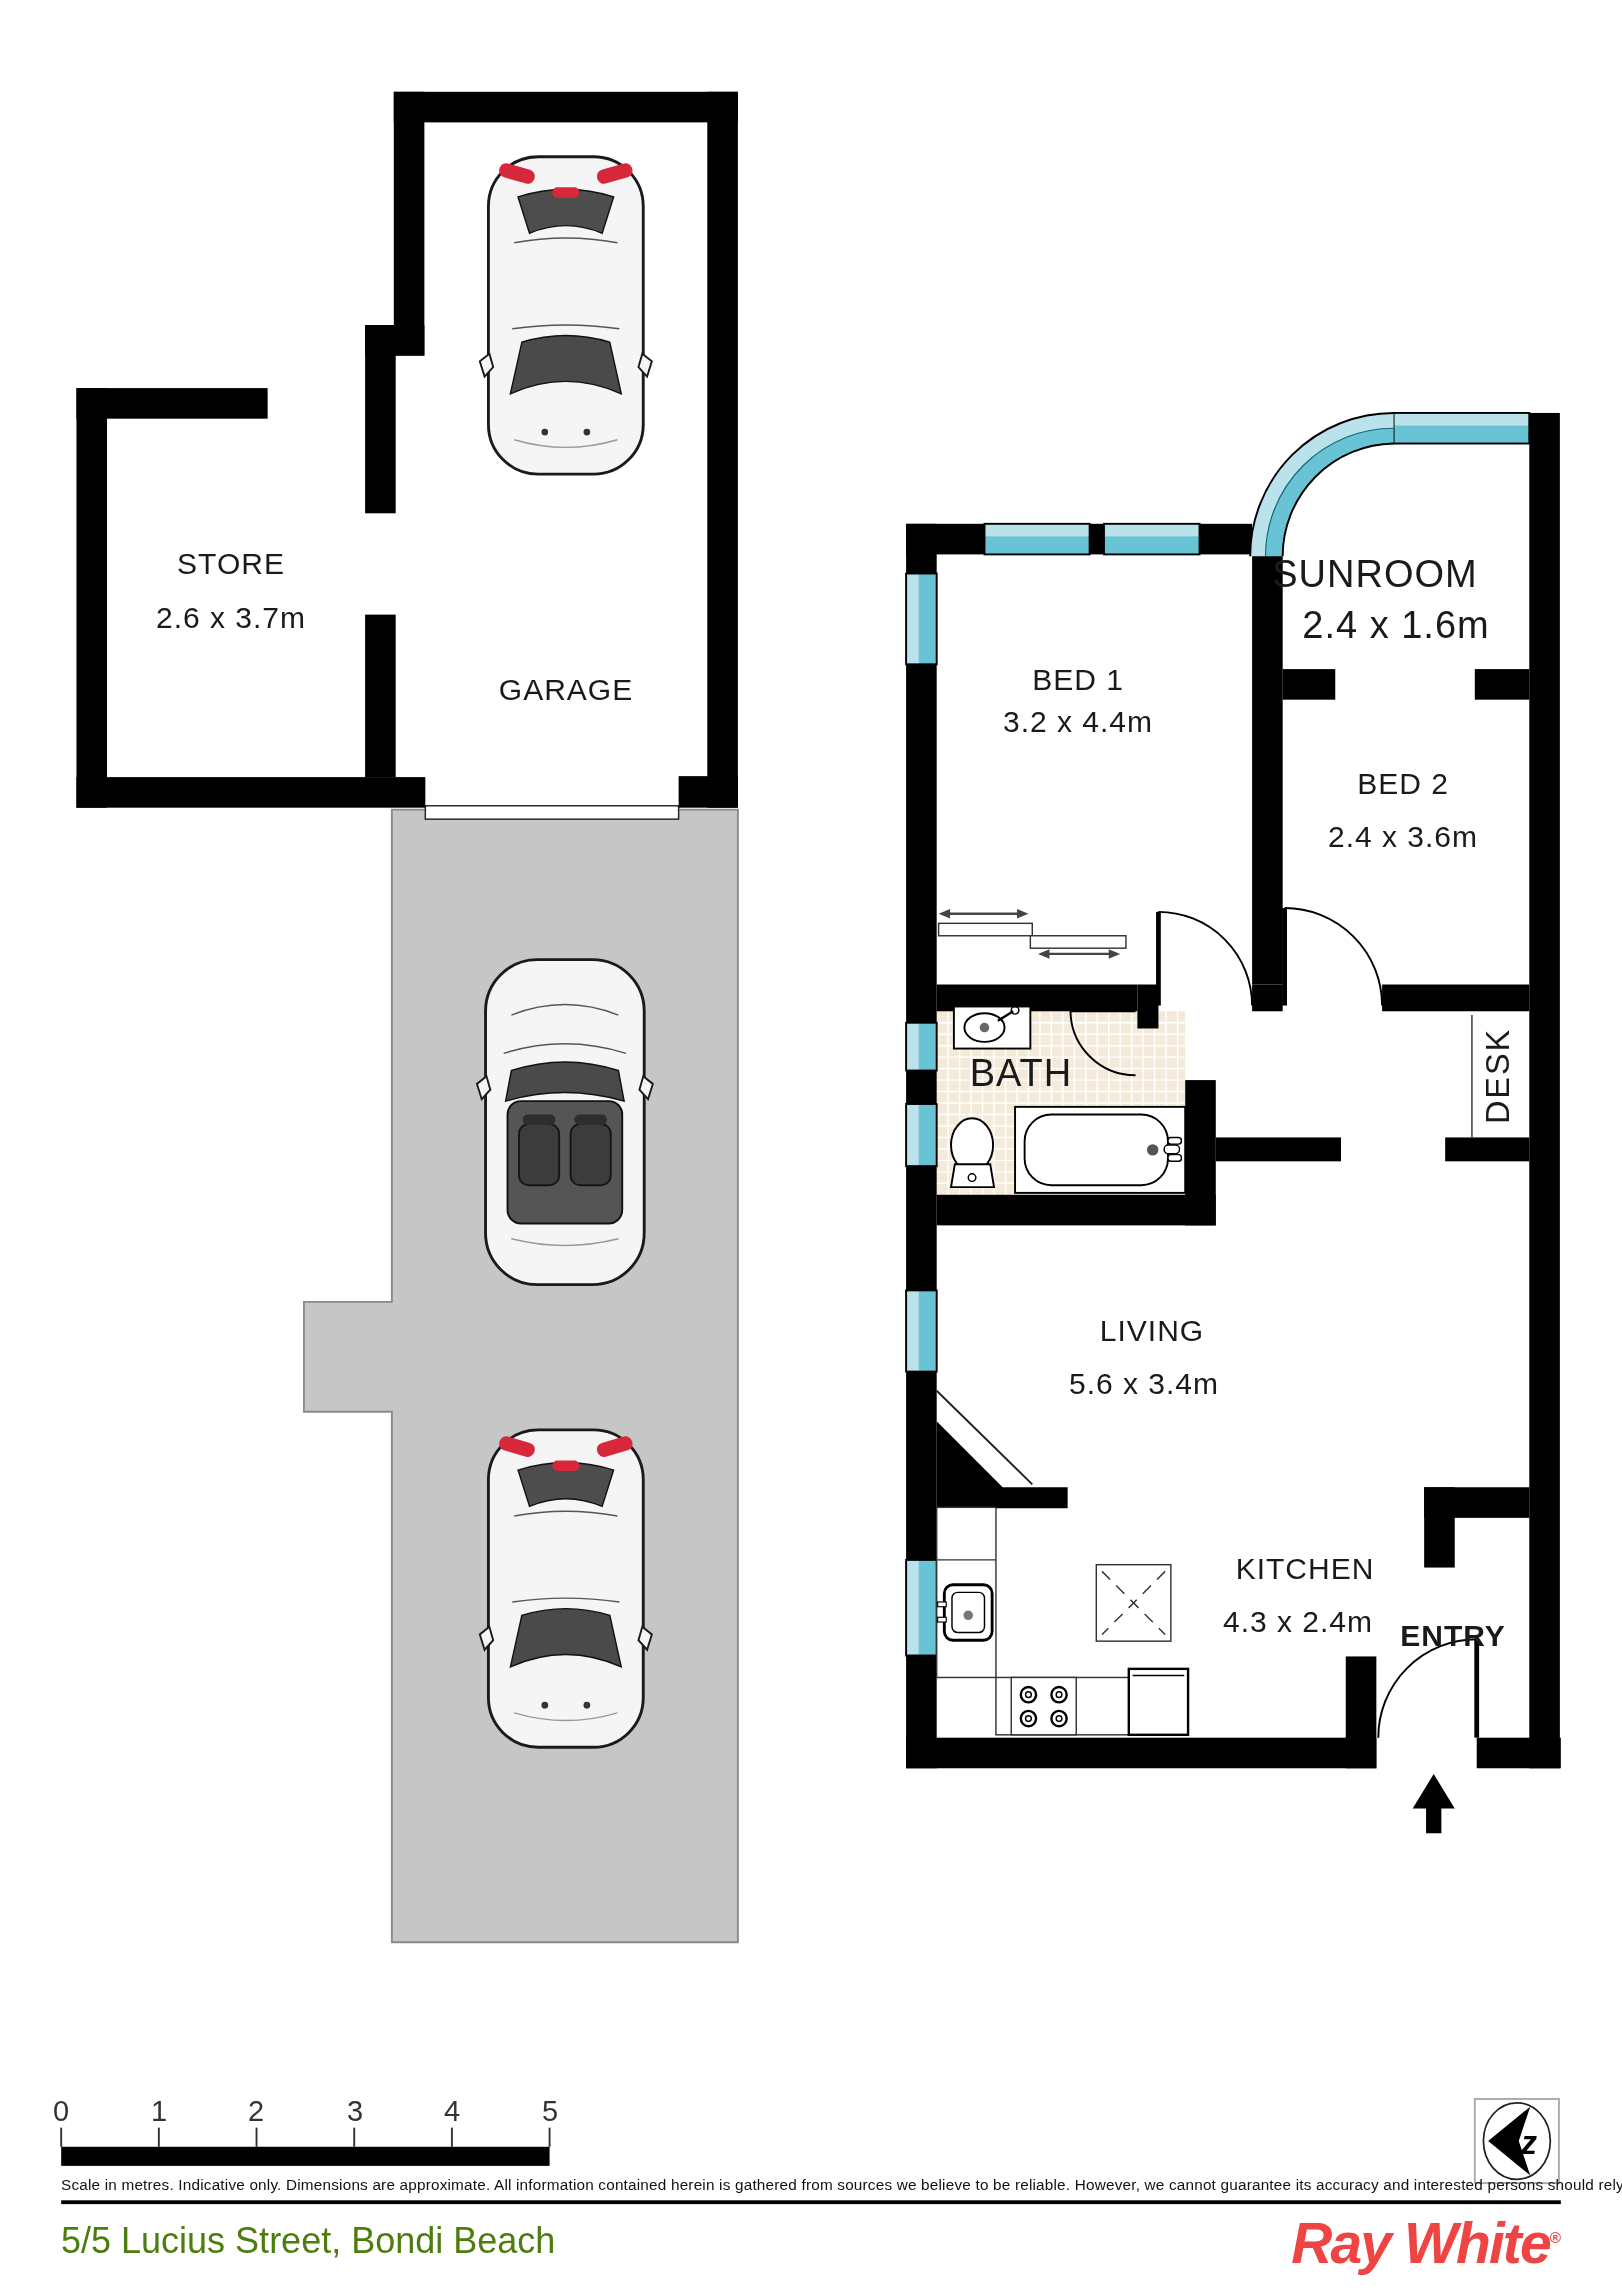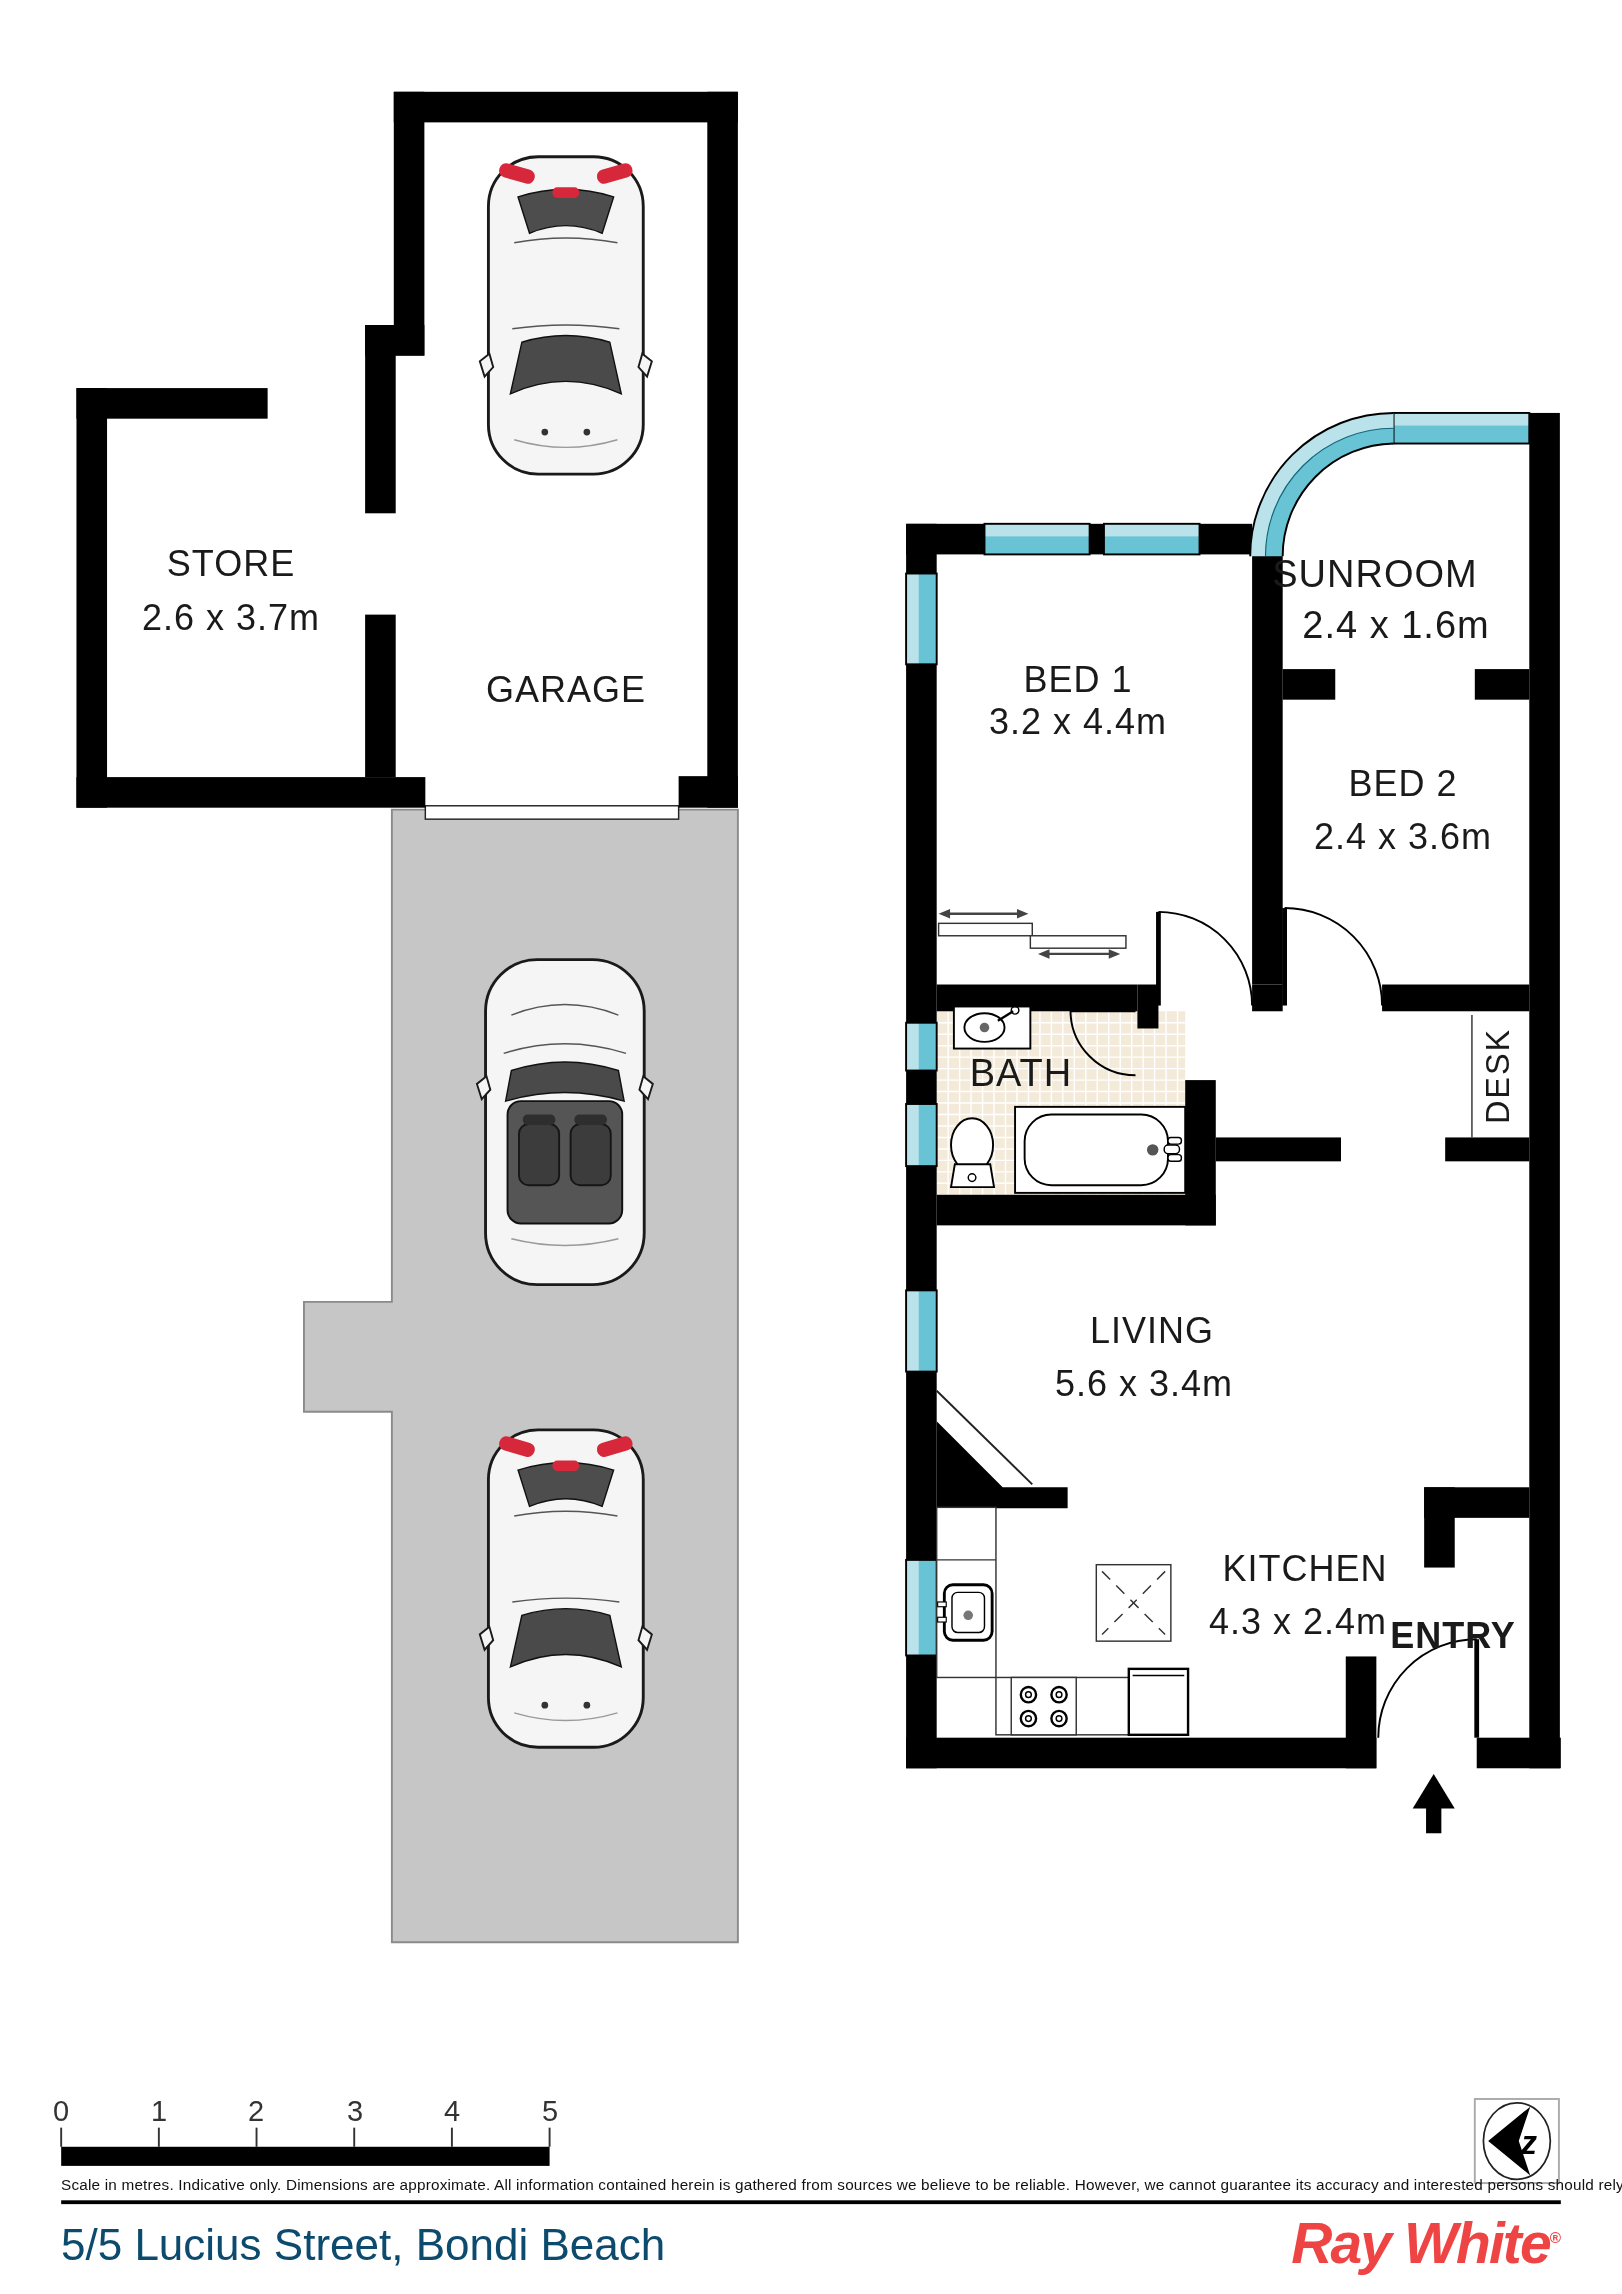--- a/index.html
+++ b/index.html
@@ -1,26 +1,26 @@
 <!DOCTYPE html>
 <html><head>
 <meta charset="utf-8">
 <style>
   html,body{margin:0;padding:0;background:#fff;}
   .canvas{position:relative;width:1622px;height:2294px;background:#fff;overflow:hidden;
           font-family:"Liberation Sans",sans-serif;color:#111;}
   .plan-svg{position:absolute;left:0;top:0;}
   .lbl{position:absolute;transform:translate(-50%,-50%);white-space:nowrap;
-       font-size:36px;letter-spacing:1px;color:#1a1a1a;text-align:center;}
+       font-size:30px;letter-spacing:1px;color:#1a1a1a;text-align:center;}
   .lbl.small{font-size:38px;}
   .lbl.rot{transform:translate(-50%,-50%) rotate(-90deg);font-size:32.5px;letter-spacing:1.9px;}
   .tick-num{position:absolute;transform:translateX(-50%);font-size:29px;color:#333;}
   .disclaimer{position:absolute;left:61px;top:2176px;width:1506px;font-size:15.3px;
               letter-spacing:0.2px;color:#111;white-space:nowrap;}
-  .address{position:absolute;left:61px;top:2220px;font-size:44px;color:#0c4a6e;}
+  .address{position:absolute;left:61px;top:2220px;font-size:36px;color:#4d7c0f;}
   .brand{position:absolute;right:61px;top:2210px;font-size:57px;font-weight:bold;
          font-style:italic;color:#ef4444;letter-spacing:-1.9px;}
   .brand sup{font-size:15.3px;font-style:normal;letter-spacing:0;}
 </style>
 </head>
 <body>
 
 <div class="canvas">
 
 <svg class="plan-svg" width="1622" height="2294" viewBox="0 0 1697 2400">

